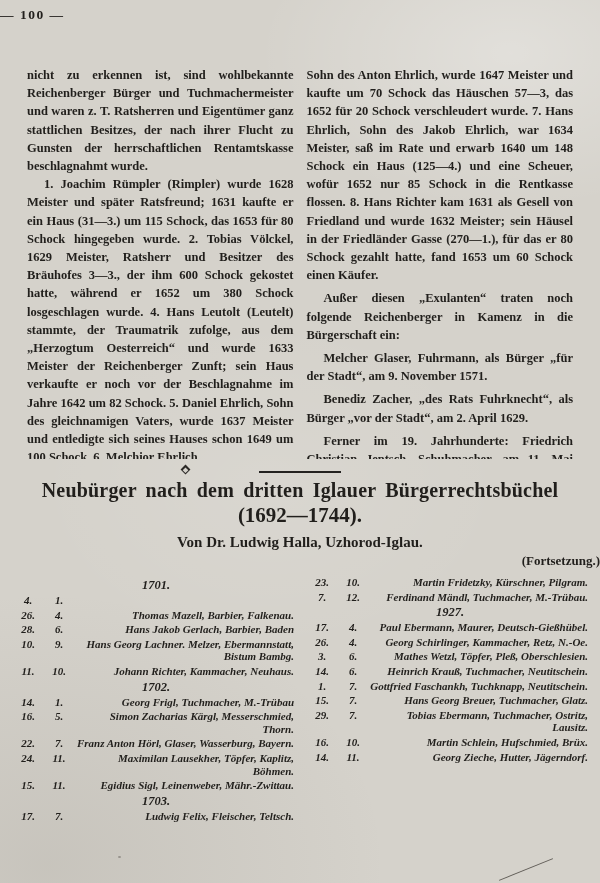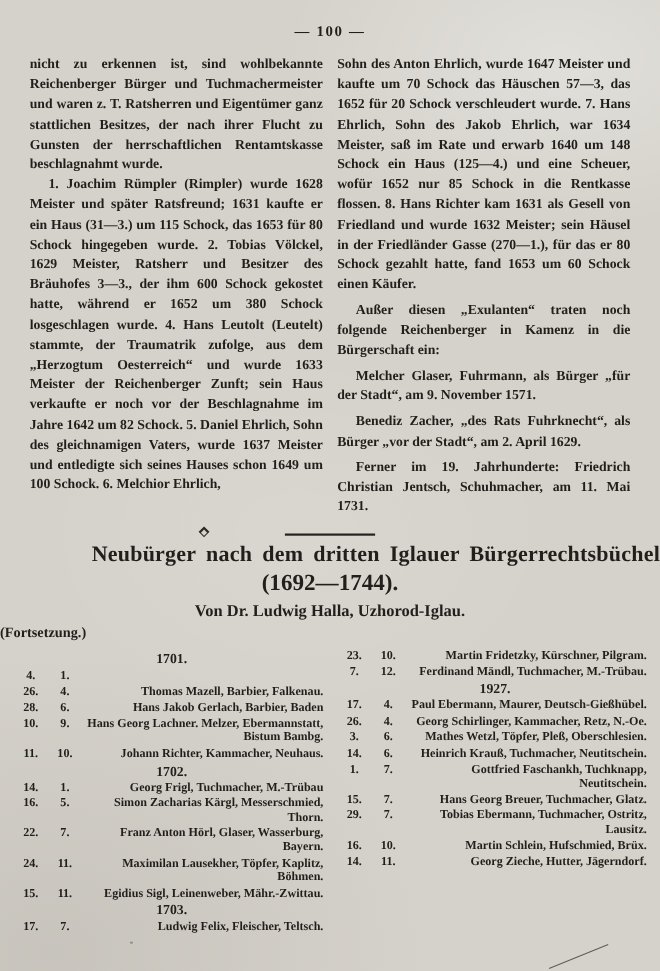--- a/index.html
+++ b/index.html
@@ -8,35 +8,35 @@
     margin:0 auto;
     color:#211f1c;
     font-family:"Liberation Serif","DejaVu Serif",serif;
     font-weight:700;
     background:
       radial-gradient(ellipse 420px 260px at 85% 6%, rgba(255,255,255,0.30), transparent 60%),
       radial-gradient(ellipse 520px 420px at 8% 98%, rgba(108,102,92,0.13), transparent 65%),
       radial-gradient(ellipse 340px 240px at 45% 55%, rgba(255,255,255,0.10), transparent 70%),
       #d5d2cb;
   }
-  .pageno{padding-top:21px;text-align:center;font-size:13.5px;letter-spacing:1.5px;}
+  .pageno{padding-top:7px;text-align:left;font-size:13.5px;letter-spacing:1.5px;}
   .cols{display:flex;gap:13px;padding:0 27px;margin-top:12px;height:424px;overflow:hidden;}
   .col{flex:1;min-width:0;}
   .col p{margin:0;font-size:12.5px;line-height:18.2px;text-align:justify;text-indent:17px;hyphens:auto;}
-  .col p.first{text-indent:0;}
+  .col p.first{text-indent:0;margin-top:31px;}
   .col p.gap{margin-top:5px;}
   .divider{position:relative;height:18px;}
   .orn{position:absolute;left:182px;top:7px;width:7px;height:7px;background:#2b2926;transform:rotate(45deg);}
   .orn::after{content:"";position:absolute;left:1.5px;top:1.5px;width:4px;height:4px;background:#d5d2cb;transform:rotate(0deg);}
   .rule{position:absolute;left:50%;transform:translateX(-50%);top:12px;width:82px;border-top:2.5px solid #242220;}
-  .head1{margin-top:1px;text-align:right;font-size:20px;line-height:25px;white-space:nowrap;letter-spacing:0.2px;word-spacing:4px;}
+  .head1{margin-top:1px;text-align:center;font-size:20px;line-height:25px;white-space:nowrap;letter-spacing:0.2px;word-spacing:4px;}
   .head2{text-align:center;font-size:21px;line-height:25px;}
   .byline{margin-top:6px;text-align:center;font-size:15px;}
-  .fort{margin-top:2px;text-align:left;font-size:13px;}
-  .register{display:flex;gap:10px;padding:0 8px 0 14px;margin-top:7px;}
+  .fort{margin-top:2px;text-align:right;font-size:13px;}
+  .register{display:flex;gap:10px;padding:0 8px 0 14px;margin-top:7px;font-style:italic;}
   .regcol{flex:1;min-width:0;}
   .reg-year{text-align:center;font-size:12.5px;line-height:13px;margin:3px 0 2px;}
   .reg-row{display:grid;grid-template-columns:28px 22px 1fr;column-gap:6px;font-size:11px;line-height:12.6px;margin-bottom:2px;}
   .rd,.rm{text-align:center;white-space:nowrap;}
   .rt{text-align:right;padding-right:4px;}
   .scratch{position:absolute;left:497px;top:869px;width:58px;height:0;border-top:1.6px solid rgba(58,54,48,0.75);transform:rotate(-22deg);}
   .speck1{position:absolute;left:118px;top:856px;width:3px;height:2px;background:rgba(70,66,60,0.4);border-radius:50%;}
 </style>
 </head>
 <body>

